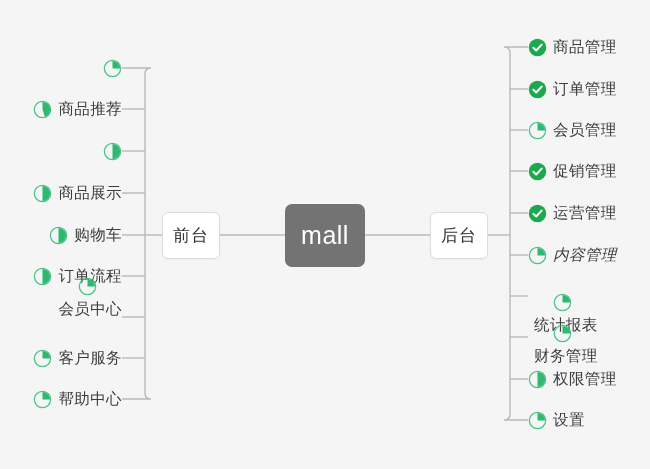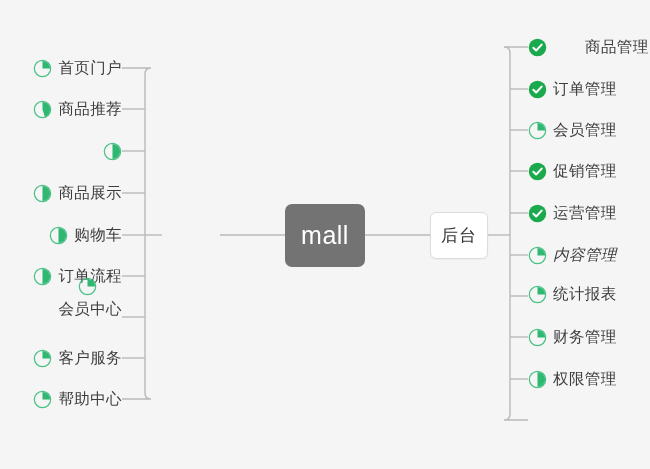--- a/index.html
+++ b/index.html
@@ -133,37 +133,39 @@
       <path d="M 528 296 L 510 296"></path>
       <path d="M 528 337 L 510 337"></path>
       <path d="M 528 379 L 510 379"></path>
       <path d="M 528 420 L 504 420 Q 510 420 510 414"></path>
       <path d="M 145 235 L 162 235"></path>
       <path d="M 220 235 L 285 235"></path>
       <path d="M 365 235 L 430 235"></path>
       <path d="M 488 235 L 510 235"></path>
     </svg>
 
+  <div class="node node-sub" id="node-front">
+    <span>前台</span>
+  </div>
 
   <div class="node" id="node-root">
     <span>mall</span>
   </div>
 
   <div class="node node-sub" id="node-back">
     <span>后台</span>
   </div>
 
 <div class="leaf left" style="top: 55px;">
       <span style="display: flex;">
         <svg viewBox="0 0 20 20" class="leaf-icon">
           <circle cx="10" cy="10" r="8.6" fill="none" stroke="#2eb872" stroke-width="1.3" opacity="0.85"></circle>
           <path d="M 10 10 L 10 2 A 8 8 0 0 1 18 10 Z" fill="#2eb872"></path>
         </svg>
       </span>
-      <span class="leaf-label">首页门户</span>
     </div>
     <div class="leaf left" style="top: 96px; text-align: center;">
       <span style="display: flex;">
         <svg viewBox="0 0 20 20" class="leaf-icon">
           <circle cx="10" cy="10" r="8.6" fill="none" stroke="#2eb872" stroke-width="1.3" opacity="0.85"></circle>
           <path d="M 10 10 L 10 2 A 8 8 0 0 1 12.47213595499958 17.60845213036123 Z" fill="#2eb872"></path>
         </svg>
       </span>
       <span class="leaf-label">商品推荐</span>
     </div>
@@ -222,21 +224,21 @@
     </div>
     <div class="leaf left" style="top: 386px;">
       <span style="display: flex;">
         <svg viewBox="0 0 20 20" class="leaf-icon">
           <circle cx="10" cy="10" r="8.6" fill="none" stroke="#2eb872" stroke-width="1.3" opacity="0.85"></circle>
           <path d="M 10 10 L 10 2 A 8 8 0 0 1 18 10 Z" fill="#2eb872"></path>
         </svg>
       </span>
       <span class="leaf-label">帮助中心</span>
     </div>
-    <div class="leaf right" style="top: 34px; gap: 32px;">
+    <div class="leaf right" style="top: 34px;">
       <span style="display: flex;">
         <svg viewBox="0 0 20 20" class="leaf-icon">
           <circle cx="10" cy="10" r="9.2" fill="#1aa94c"></circle>
           <path d="M5.6 10.2 L8.6 13.2 L14.4 6.9" fill="none" stroke="#ffffff" stroke-width="2.1" stroke-linecap="round" stroke-linejoin="round"></path>
         </svg>
       </span>
       <span class="leaf-label">商品管理</span>
     </div>
     <div class="leaf right" style="top: 117px;">
       <span style="display: flex;">
@@ -276,40 +278,49 @@
     </div>
     <div class="leaf right" style="top: 242px; font-style: italic;">
       <span style="display: flex;">
         <svg viewBox="0 0 20 20" class="leaf-icon">
           <circle cx="10" cy="10" r="8.6" fill="none" stroke="#2eb872" stroke-width="1.3" opacity="0.85"></circle>
           <path d="M 10 10 L 10 2 A 8 8 0 0 1 18 10 Z" fill="#2eb872"></path>
         </svg>
       </span>
       <span class="leaf-label">内容管理</span>
     </div>
-    <div class="leaf right" style="top: 281px;">
+    <div class="leaf right" style="top: 293px; flex-direction: column;">
       <span style="display: flex;">
         <svg viewBox="0 0 20 20" class="leaf-icon">
           <circle cx="10" cy="10" r="8.6" fill="none" stroke="#2eb872" stroke-width="1.3" opacity="0.85"></circle>
           <path d="M 10 10 L 10 2 A 8 8 0 0 1 18 10 Z" fill="#2eb872"></path>
         </svg>
       </span>
       <span class="leaf-label">统计报表</span>
     </div>
-    <div class="leaf right" style="top: 324px;">
+    <div class="leaf right" style="top: 324px; flex-direction: column;">
       <span style="display: flex;">
         <svg viewBox="0 0 20 20" class="leaf-icon">
           <circle cx="10" cy="10" r="8.6" fill="none" stroke="#2eb872" stroke-width="1.3" opacity="0.85"></circle>
           <path d="M 10 10 L 10 2 A 8 8 0 0 1 18 10 Z" fill="#2eb872"></path>
         </svg>
       </span>
       <span class="leaf-label">财务管理</span>
     </div>
     <div class="leaf right" style="top: 366px; text-align: center;">
       <span style="display: flex;">
         <svg viewBox="0 0 20 20" class="leaf-icon">
           <circle cx="10" cy="10" r="8.6" fill="none" stroke="#2eb872" stroke-width="1.3" opacity="0.85"></circle>
           <path d="M 10 10 L 10 2 A 8 8 0 0 1 10.000000000000002 18 Z" fill="#2eb872"></path>
         </svg>
       </span>
       <span class="leaf-label">权限管理</span>
     </div>
+    <div class="leaf right" style="top: 407px;">
+      <span style="display: flex;">
+        <svg viewBox="0 0 20 20" class="leaf-icon">
+          <circle cx="10" cy="10" r="8.6" fill="none" stroke="#2eb872" stroke-width="1.3" opacity="0.85"></circle>
+          <path d="M 10 10 L 10 2 A 8 8 0 0 1 18 10 Z" fill="#2eb872"></path>
+        </svg>
+      </span>
+      <span class="leaf-label">设置</span>
+    </div>
   </div>
 
 </body></html>

